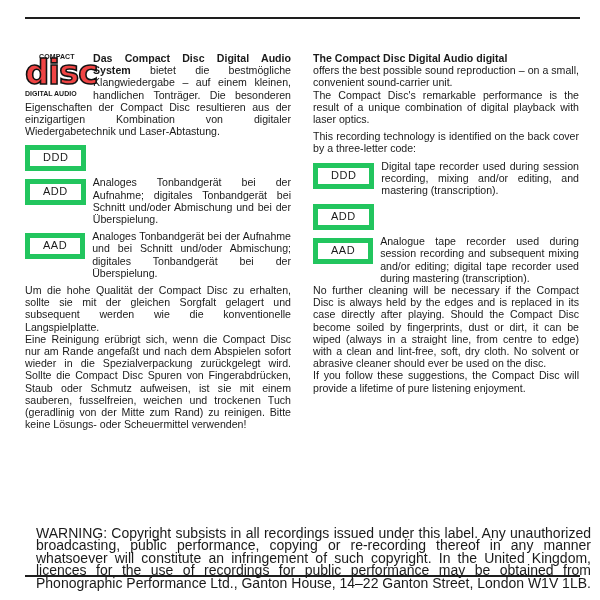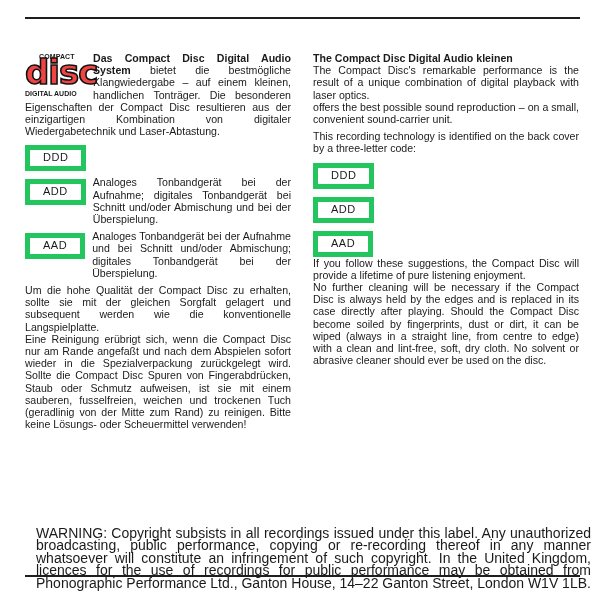--- a/index.html
+++ b/index.html
@@ -49,34 +49,36 @@
   <div class="code-item">
     <span class="code-badge">AAD</span>
     <span class="code-text">Analoges Tonbandgerät bei der Aufnahme und bei Schnitt und/oder Abmischung; digitales Tonbandgerät bei der Überspielung.</span>
   </div>
 
   <p class="gap">Um die hohe Qualität der Compact Disc zu erhalten, sollte sie mit der gleichen Sorgfalt gelagert und subsequent werden wie die konventionelle Langspielplatte.</p>
   <p>Eine Reinigung erübrigt sich, wenn die Compact Disc nur am Rande angefaßt und nach dem Abspielen sofort wieder in die Spezialverpackung zurückgelegt wird. Sollte die Compact Disc Spuren von Fingerabdrücken, Staub oder Schmutz aufweisen, ist sie mit einem sauberen, fusselfreien, weichen und trockenen Tuch (geradlinig von der Mitte zum Rand) zu reinigen. Bitte keine Lösungs- oder Scheuermittel verwenden!</p>
 </div>
 
 <div class="col right">
-  <p class="title">The Compact Disc Digital Audio kleinen</p>
+  <p class="title">The Compact Disc Digital Audio digital</p>
+  <p>offers the best possible sound reproduction – on a small, convenient sound-carrier unit.</p>
   <p>The Compact Disc's remarkable performance is the result of a unique combination of digital playback with laser optics.</p>
-  <p>offers the best possible sound reproduction – on a small, convenient sound-carrier unit.</p>
   <p class="gap">This recording technology is identified on the back cover by a three-letter code:</p>
 
   <div class="code-item">
     <span class="code-badge">DDD</span>
+    <span class="code-text">Digital tape recorder used during session recording, mixing and/or editing, and mastering (transcription).</span>
   </div>
   <div class="code-item">
     <span class="code-badge">ADD</span>
   </div>
   <div class="code-item">
     <span class="code-badge">AAD</span>
+    <span class="code-text">Analogue tape recorder used during session recording and subsequent mixing and/or editing; digital tape recorder used during mastering (transcription).</span>
   </div>
 
+  <p>No further cleaning will be necessary if the Compact Disc is always held by the edges and is replaced in its case directly after playing. Should the Compact Disc become soiled by fingerprints, dust or dirt, it can be wiped (always in a straight line, from centre to edge) with a clean and lint-free, soft, dry cloth. No solvent or abrasive cleaner should ever be used on the disc.</p>
   <p>If you follow these suggestions, the Compact Disc will provide a lifetime of pure listening enjoyment.</p>
-  <p>No further cleaning will be necessary if the Compact Disc is always held by the edges and is replaced in its case directly after playing. Should the Compact Disc become soiled by fingerprints, dust or dirt, it can be wiped (always in a straight line, from centre to edge) with a clean and lint-free, soft, dry cloth. No solvent or abrasive cleaner should ever be used on the disc.</p>
 </div>
 
 <p class="warning">WARNING: Copyright subsists in all recordings issued under this label. Any unauthorized broadcasting, public performance, copying or re-recording thereof in any manner whatsoever will constitute an infringement of such copyright. In the United Kingdom, licences for the use of recordings for public performance may be obtained from Phonographic Performance Ltd., Ganton House, 14–22 Ganton Street, London W1V 1LB.</p>
 
 <div class="rule bottom"></div>
 
 </body></html>

